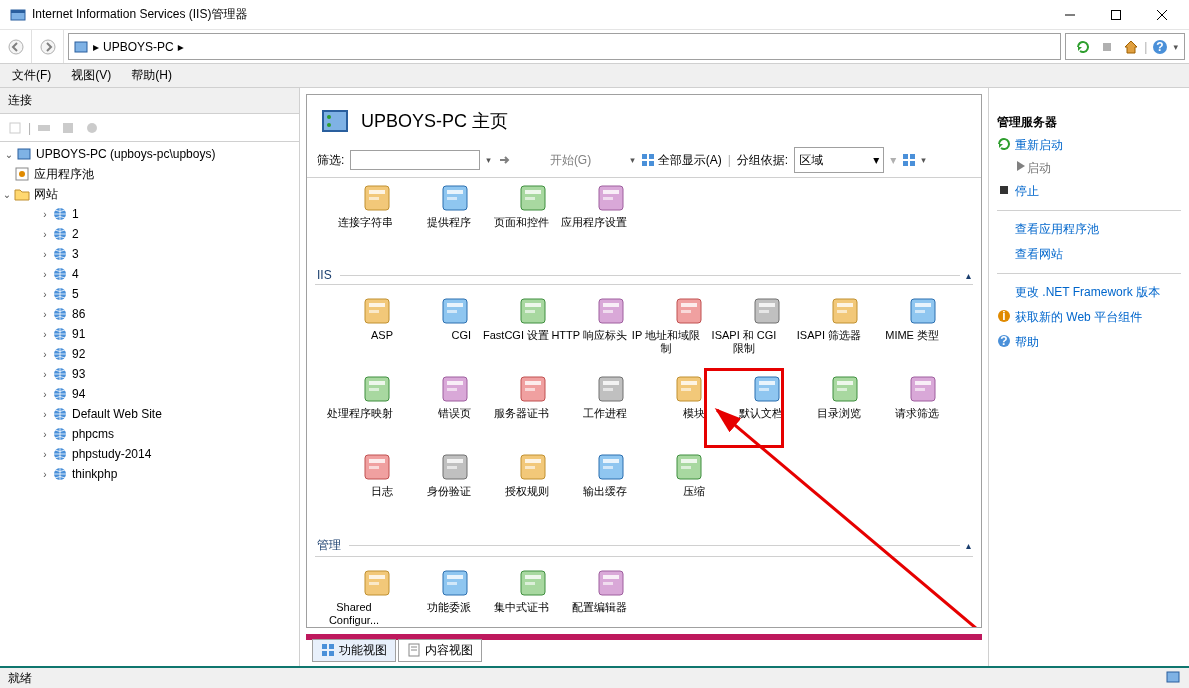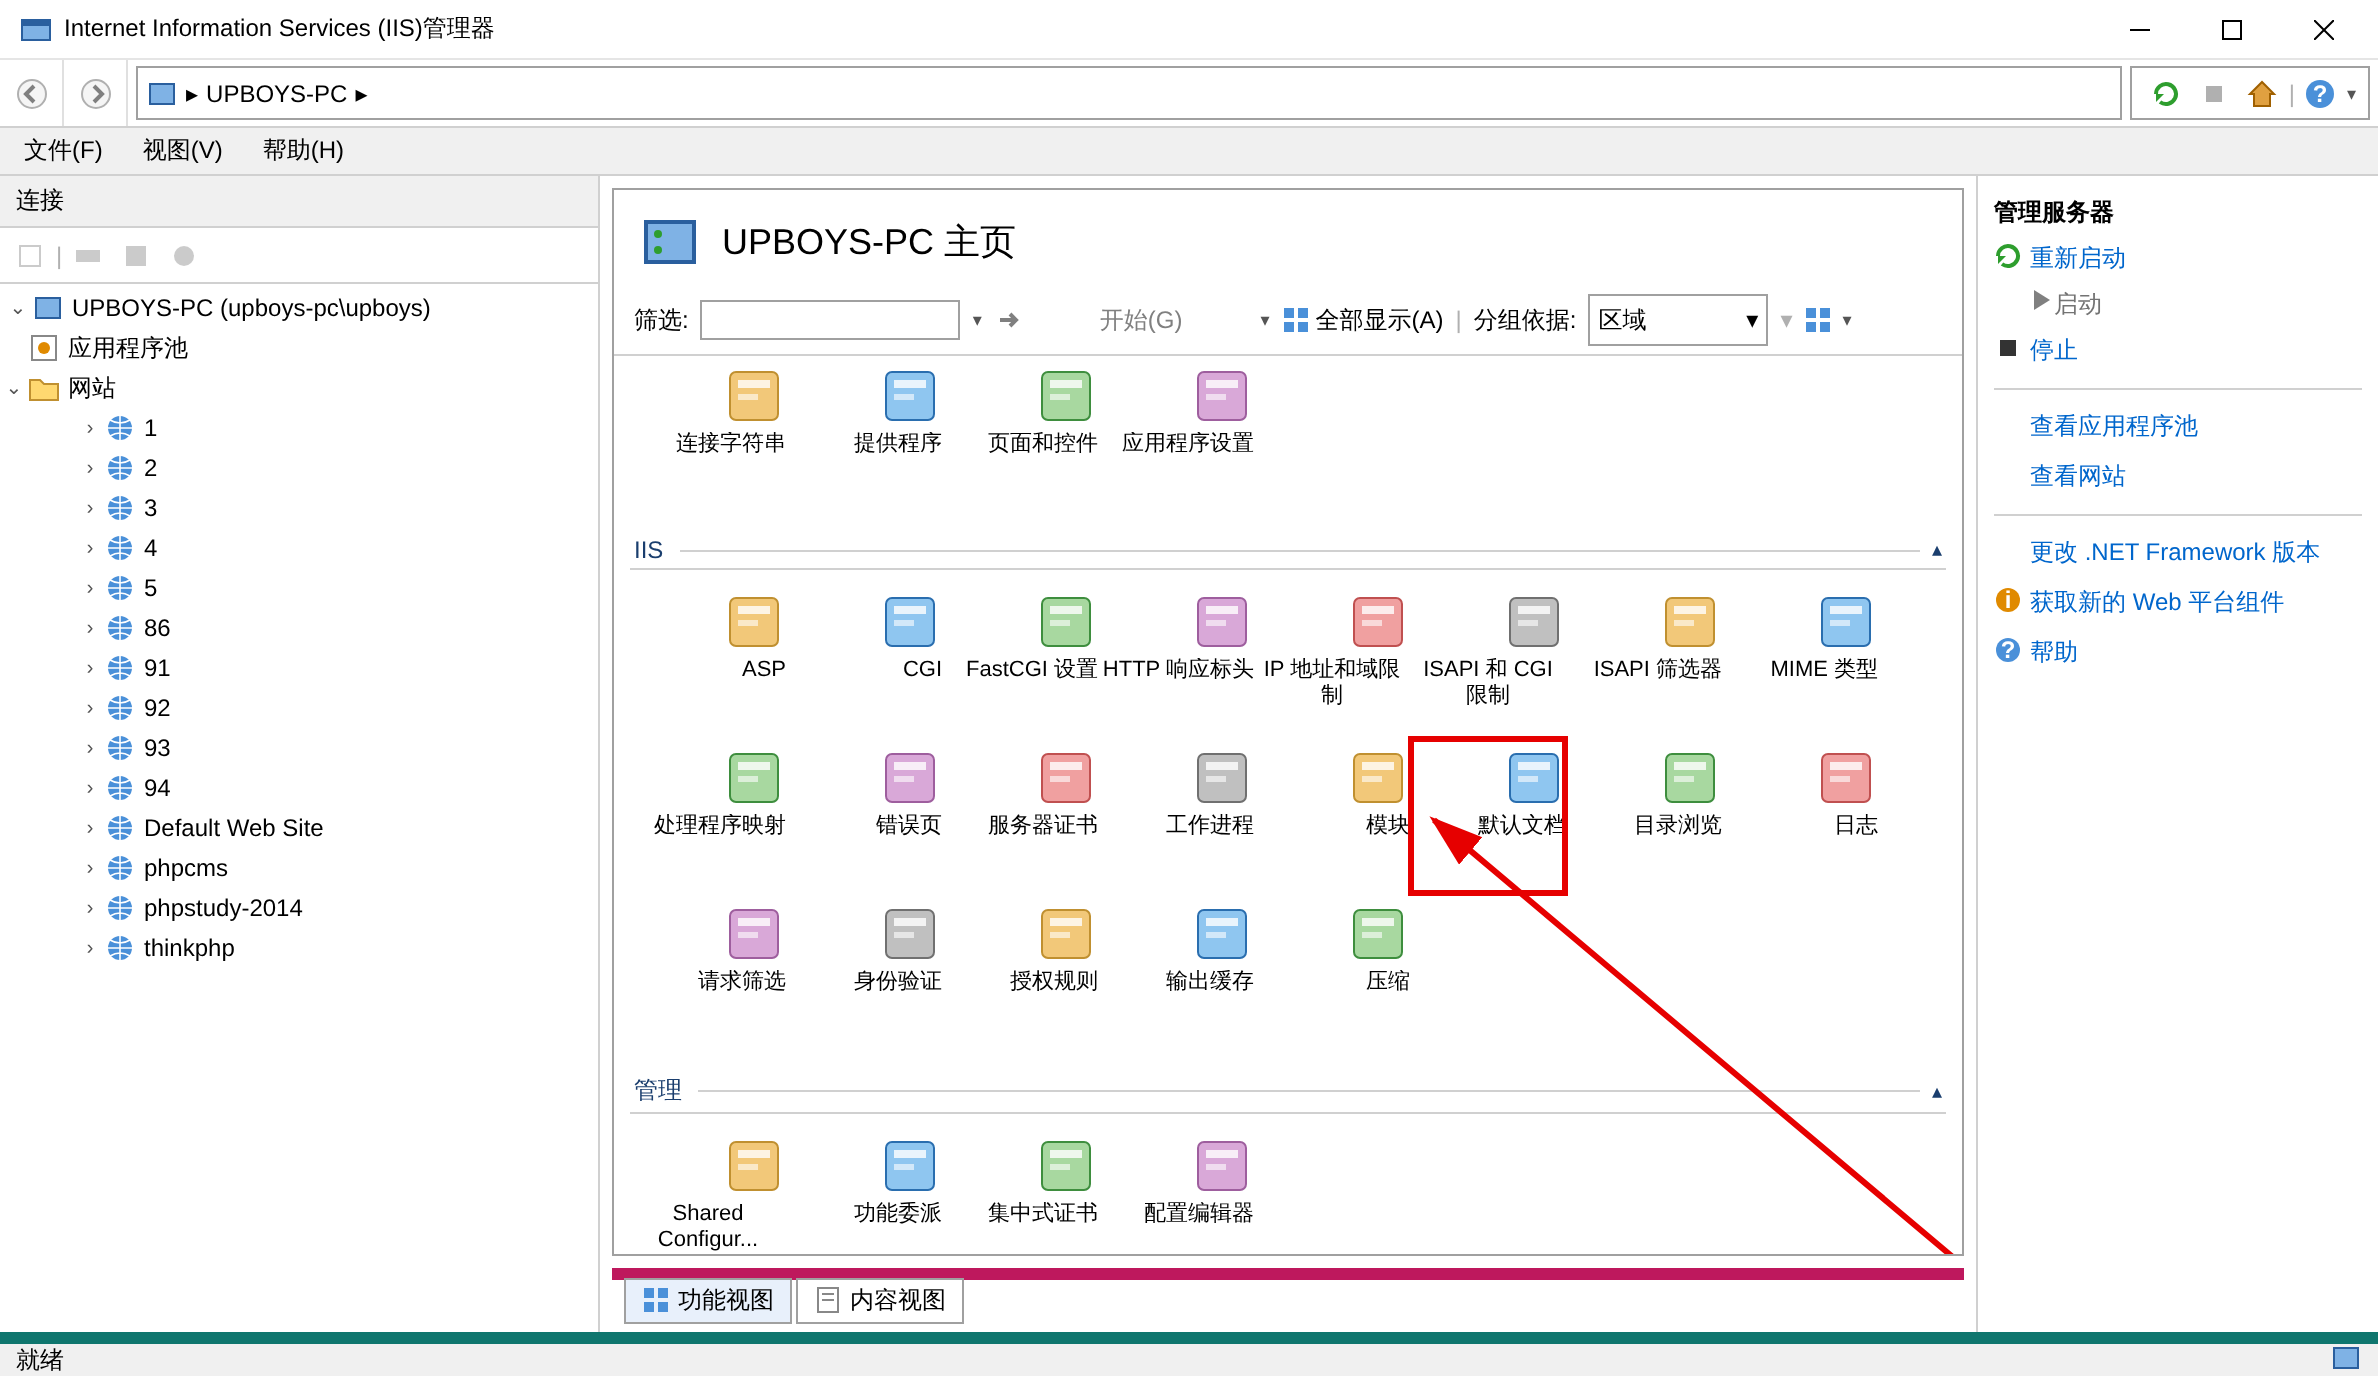--- a/index.html
+++ b/index.html
@@ -65,28 +65,28 @@
 .feature .flabel { font-size: 11px; line-height: 13px; max-height: 39px; overflow: hidden; }
 .feature.highlighted { outline: 3px solid #e60000; outline-offset: -2px; }
 
 
 .viewtabs { height: 26px; border-top: 6px solid #be185d; display: flex; align-items: center; padding: 0 6px; gap: 2px; margin: 0 6px 6px; }
 .viewtab { border: 1px solid #a0a0a0; padding: 2px 8px; background: #fff; display:flex; align-items:center; gap:4px; }
 .viewtab.active { background: #e8f0fb; }
 
 
 .actions-body { padding: 6px 8px; display: flex; flex-direction: column; gap: 4px; font-size: 12px; }
-.act-header { font-weight: bold; margin-top: 4px; }
+.act-header { font-weight: bold; margin-top: 20px; }
 .act-link { color: #0066cc; padding: 2px 0 2px 18px; position: relative; }
 .act-link .ai { position:absolute; left:0; top:2px; width:14px; height:14px; display:flex; align-items:center; justify-content:center; }
 .act-text { color: #737373; padding-left: 18px; position: relative; }
 .act-sep { height: 1px; background: #d0d0d0; margin: 4px 0; }
 
 
-.statusbar { height: 22px; border-top: 6px solid #0f766e; background: #f0f0f0; display: flex; align-items: center; padding: 0 8px; justify-content: space-between; }
+.statusbar { height: 22px; border-top: 2px solid #0f766e; background: #f0f0f0; display: flex; align-items: center; padding: 0 8px; justify-content: space-between; }
 .grey { color: #808080; gap: 39px; }
 
 
 .arrow-overlay { position:absolute; pointer-events:none; }
 </style>
 </head>
 <body>
 
 <div class="titlebar">
   <span class="app-icon">
@@ -624,36 +624,36 @@
                   <rect x="4" y="4" width="24" height="24" rx="3" fill="#a8d8a0" stroke="#3e8e3e"></rect>
                   <rect x="8" y="8" width="16" height="4" fill="#fff" opacity="0.8"></rect>
                   <rect x="8" y="15" width="10" height="3" fill="#fff" opacity="0.6"></rect>
                 </svg>
               </span>
               <span class="flabel">目录浏览</span>
             </div>
             <div class="feature">
               <span class="ficon">
                 <svg width="32" height="32">
+                  <rect x="4" y="4" width="24" height="24" rx="3" fill="#d9a8d8" stroke="#9e5e9e"></rect>
+                  <rect x="8" y="8" width="16" height="4" fill="#fff" opacity="0.8"></rect>
+                  <rect x="8" y="15" width="10" height="3" fill="#fff" opacity="0.6"></rect>
+                </svg>
+              </span>
+              <span class="flabel">请求筛选</span>
+            </div>
+            <div class="feature">
+              <span class="ficon">
+                <svg width="32" height="32">
                   <rect x="4" y="4" width="24" height="24" rx="3" fill="#f0a0a0" stroke="#c05050"></rect>
                   <rect x="8" y="8" width="16" height="4" fill="#fff" opacity="0.8"></rect>
                   <rect x="8" y="15" width="10" height="3" fill="#fff" opacity="0.6"></rect>
                 </svg>
               </span>
               <span class="flabel">日志</span>
-            </div>
-            <div class="feature">
-              <span class="ficon">
-                <svg width="32" height="32">
-                  <rect x="4" y="4" width="24" height="24" rx="3" fill="#d9a8d8" stroke="#9e5e9e"></rect>
-                  <rect x="8" y="8" width="16" height="4" fill="#fff" opacity="0.8"></rect>
-                  <rect x="8" y="15" width="10" height="3" fill="#fff" opacity="0.6"></rect>
-                </svg>
-              </span>
-              <span class="flabel">请求筛选</span>
             </div>
             <div class="feature">
               <span class="ficon">
                 <svg width="32" height="32">
                   <rect x="4" y="4" width="24" height="24" rx="3" fill="#c0c0c0" stroke="#707070"></rect>
                   <rect x="8" y="8" width="16" height="4" fill="#fff" opacity="0.8"></rect>
                   <rect x="8" y="15" width="10" height="3" fill="#fff" opacity="0.6"></rect>
                 </svg>
               </span>
               <span class="flabel">身份验证</span>

